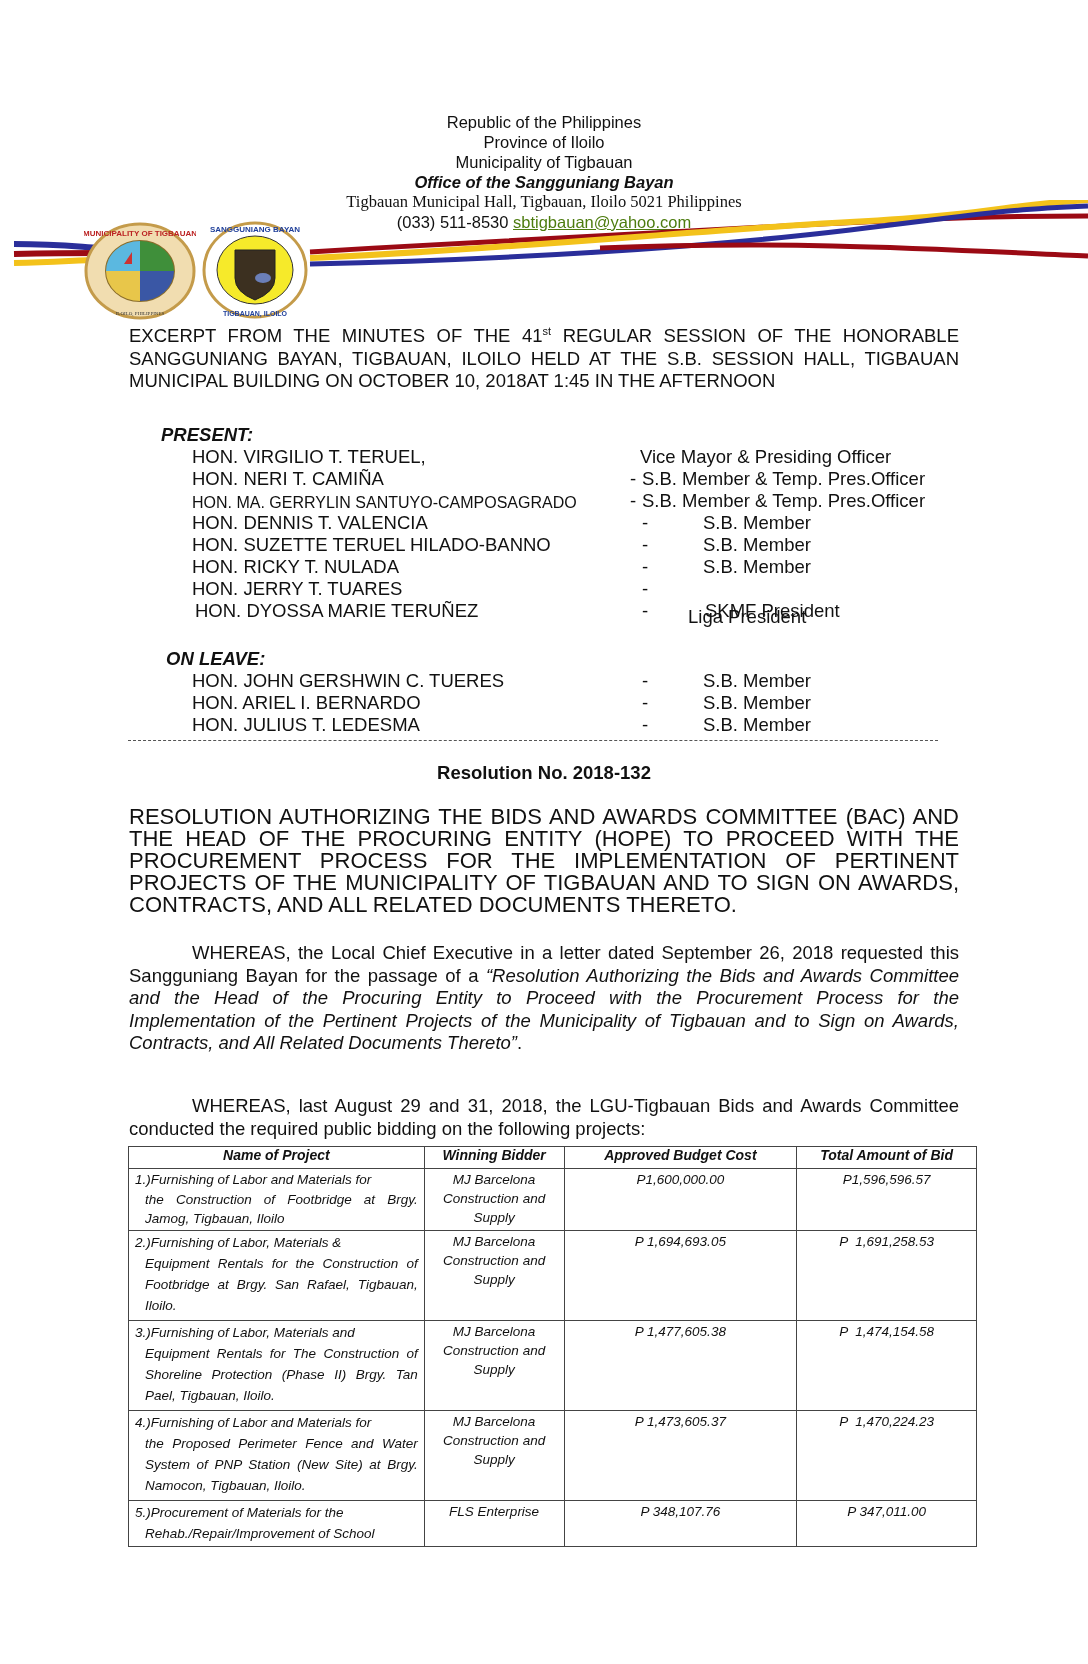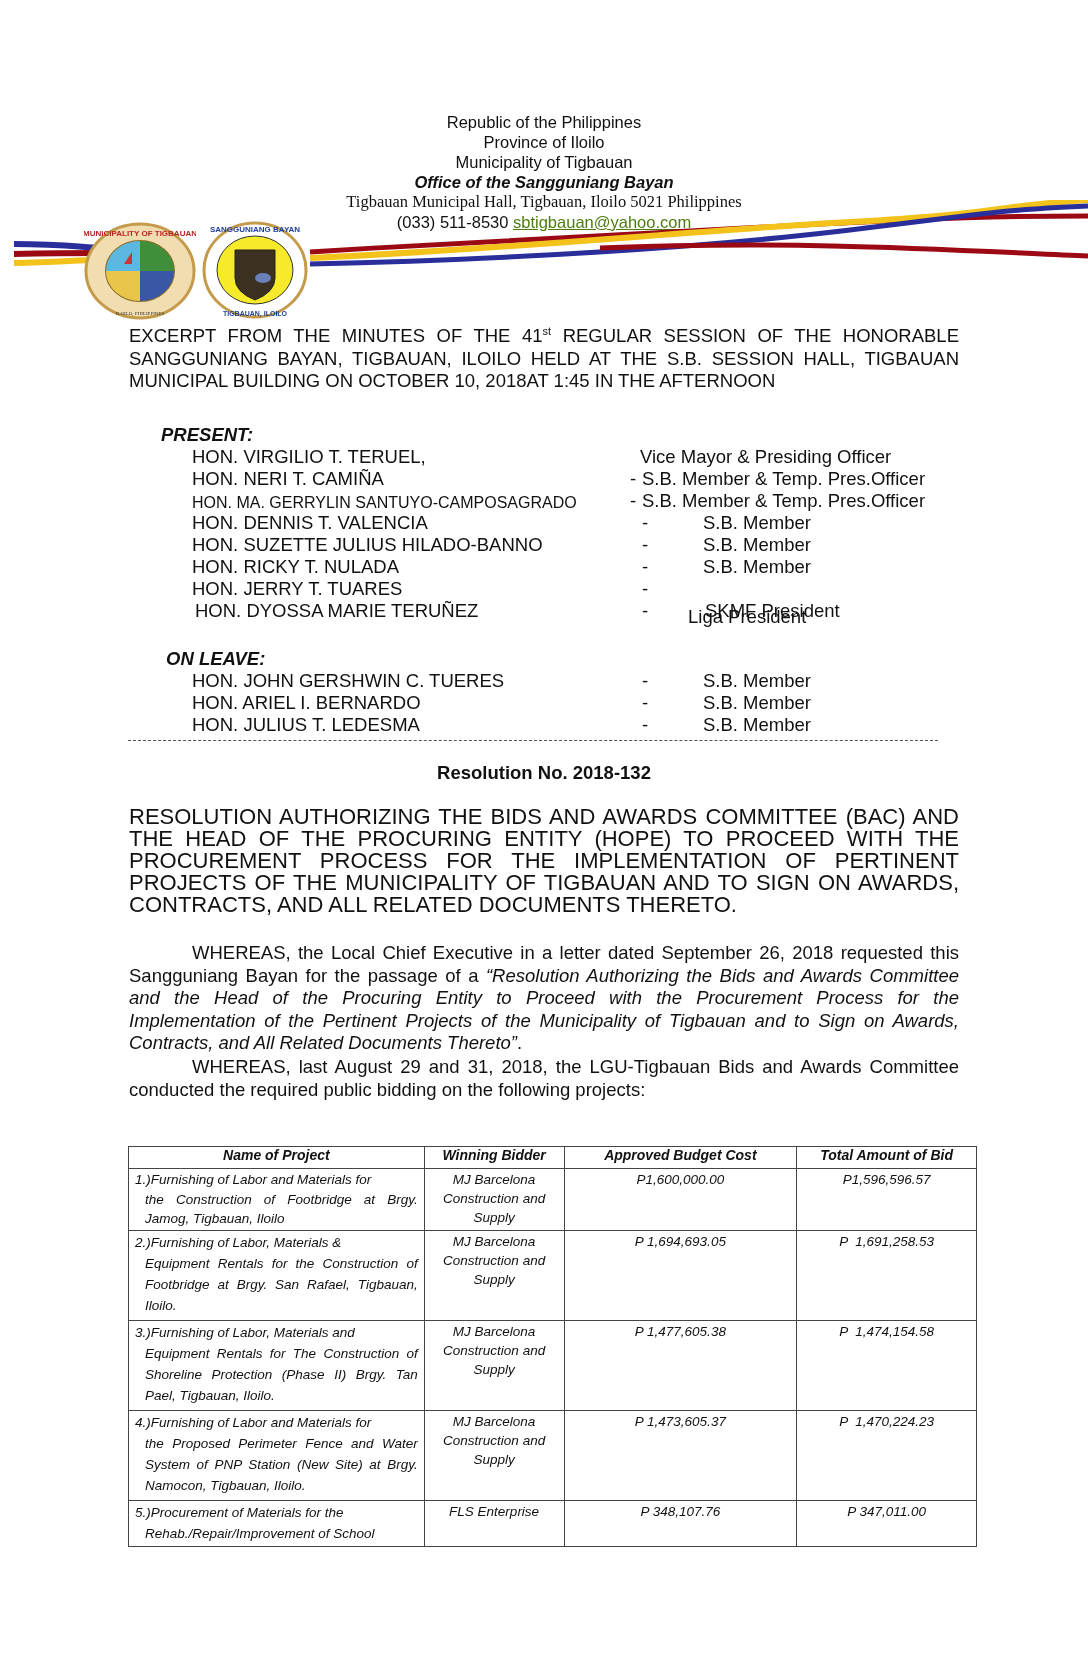--- a/index.html
+++ b/index.html
@@ -93,21 +93,21 @@
   <span class="name sm" style="top:2px;">HON. MA. GERRYLIN SANTUYO-CAMPOSAGRADO</span>
   <span class="dash" style="left:438px;">-</span>
   <span class="role" style="left:450px;">S.B. Member &amp; Temp. Pres.Officer</span>
 </div>
 <div class="member" style="left:192px; top:512px;">
   <span class="name">HON. DENNIS T. VALENCIA</span>
   <span class="dash" style="left:450px;">-</span>
   <span class="role" style="left:511px;">S.B. Member</span>
 </div>
 <div class="member" style="left:192px; top:534px;">
-  <span class="name">HON. SUZETTE JULIUS HILADO-BANNO</span>
+  <span class="name">HON. SUZETTE TERUEL HILADO-BANNO</span>
   <span class="dash" style="left:450px;">-</span>
   <span class="role" style="left:511px;">S.B. Member</span>
 </div>
 <div class="member" style="left:192px; top:556px;">
   <span class="name">HON. RICKY T. NULADA</span>
   <span class="dash" style="left:450px;">-</span>
   <span class="role" style="left:511px;">S.B. Member</span>
 </div>
 <div class="member" style="left:192px; top:578px;">
   <span class="name">HON. JERRY T. TUARES</span>
@@ -137,21 +137,21 @@
   <span class="role" style="left:511px;">S.B. Member</span>
 </div>
 
 <div class="divider"></div>
 
 <div class="resno">Resolution No. 2018-132</div>
 <div class="restitle">RESOLUTION AUTHORIZING THE BIDS AND AWARDS COMMITTEE (BAC) AND THE HEAD OF THE PROCURING ENTITY (HOPE) TO PROCEED WITH THE PROCUREMENT PROCESS FOR THE IMPLEMENTATION OF PERTINENT PROJECTS OF THE MUNICIPALITY OF TIGBAUAN AND TO SIGN ON AWARDS, CONTRACTS, AND ALL RELATED DOCUMENTS THERETO.</div>
 
 <div class="para" style="top:942px;"><span class="indent"></span><span>WHEREAS, the Local Chief Executive in a letter dated September 26, 2018 requested this Sangguniang Bayan for the passage of a </span><i>“Resolution Authorizing the Bids and Awards Committee and the Head of the Procuring Entity to Proceed with the Procurement Process for the Implementation of the Pertinent Projects of the Municipality of Tigbauan and to Sign on Awards, Contracts, and All Related Documents Thereto”</i><span>.</span></div>
 
-<div class="para" style="top:1056px;"><span class="indent"></span><span>WHEREAS, last August 29 and 31, 2018, the LGU-Tigbauan Bids and Awards Committee conducted the required public bidding on the following projects:</span></div>
+<div class="para" style="top:1095px;"><span class="indent"></span><span>WHEREAS, last August 29 and 31, 2018, the LGU-Tigbauan Bids and Awards Committee conducted the required public bidding on the following projects:</span></div>
 
 <table class="proj">
   <colgroup>
     <col style="width:296px">
       <col style="width:140px">
       <col style="width:233px">
       <col style="width:180px">
   </colgroup>
   <thead>
     <tr>

